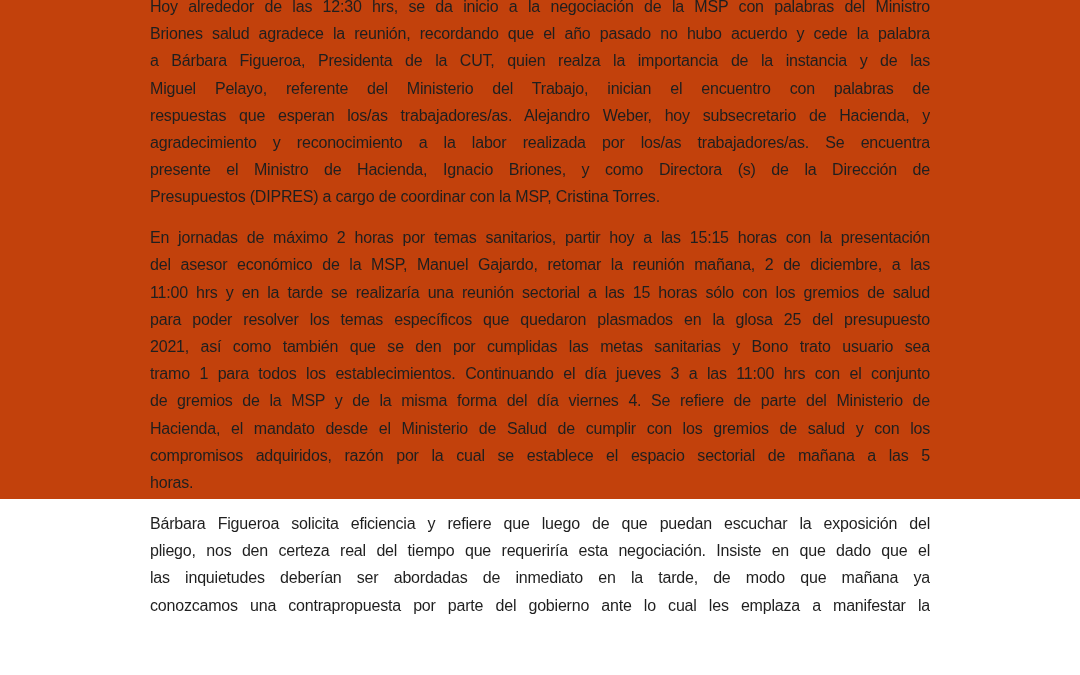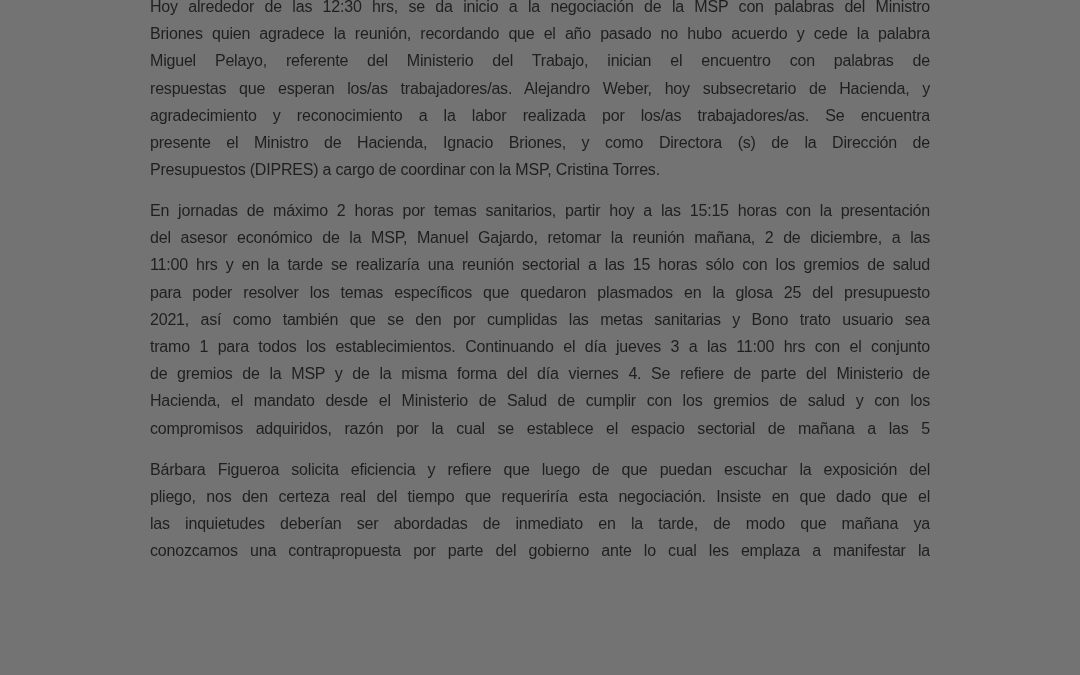--- a/index.html
+++ b/index.html
@@ -6,22 +6,22 @@
     margin: 0;
     padding: 0;
     width: 1080px;
     height: 675px;
     background: #ffffff;
     overflow: hidden;
   }
   .page {
     position: relative;
     width: 1080px;
-    height: 675px;
-    background: #737373;
+    height: 499px;
+    background: #c2410c;
   }
   .text-column {
     position: absolute;
     left: 150px;
     top: -7px;
     width: 780px;
     color: #1f1f1f;
     font-family: "Liberation Sans", "DejaVu Sans", sans-serif;
     font-size: 16px;
     letter-spacing: -0.2px;
@@ -40,37 +40,39 @@
     text-align-last: left;
   }
 </style>
 </head>
 <body>
 
 <div class="page">
   <div class="text-column" style="color: rgb(31, 31, 31);">
       <div class="paragraph">
         <div class="line">Hoy alrededor de las 12:30 hrs, se da inicio a la negociación de la MSP con palabras del Ministro</div>
-        <div class="line">Briones quien agradece la reunión, recordando que el año pasado no hubo acuerdo y cede la palabra</div>
+        <div class="line">Briones salud agradece la reunión, recordando que el año pasado no hubo acuerdo y cede la palabra</div>
+        <div class="line">a Bárbara Figueroa, Presidenta de la CUT, quien realza la importancia de la instancia y de las</div>
         <div class="line">Miguel Pelayo, referente del Ministerio del Trabajo, inician el encuentro con palabras de</div>
         <div class="line">respuestas que esperan los/as trabajadores/as. Alejandro Weber, hoy subsecretario de Hacienda, y</div>
         <div class="line">agradecimiento y reconocimiento a la labor realizada por los/as trabajadores/as. Se encuentra</div>
         <div class="line">presente el Ministro de Hacienda, Ignacio Briones, y como Directora (s) de la Dirección de</div>
         <div class="line last">Presupuestos (DIPRES) a cargo de coordinar con la MSP, Cristina Torres.</div>
       </div>
       <div class="paragraph">
         <div class="line">En jornadas de máximo 2 horas por temas sanitarios, partir hoy a las 15:15 horas con la presentación</div>
         <div class="line">del asesor económico de la MSP, Manuel Gajardo, retomar la reunión mañana, 2 de diciembre, a las</div>
         <div class="line">11:00 hrs y en la tarde se realizaría una reunión sectorial a las 15 horas sólo con los gremios de salud</div>
         <div class="line">para poder resolver los temas específicos que quedaron plasmados en la glosa 25 del presupuesto</div>
         <div class="line">2021, así como también que se den por cumplidas las metas sanitarias y Bono trato usuario sea</div>
         <div class="line">tramo 1 para todos los establecimientos. Continuando el día jueves 3 a las 11:00 hrs con el conjunto</div>
         <div class="line">de gremios de la MSP y de la misma forma del día viernes 4. Se refiere de parte del Ministerio de</div>
         <div class="line">Hacienda, el mandato desde el Ministerio de Salud de cumplir con los gremios de salud y con los</div>
         <div class="line">compromisos adquiridos, razón por la cual se establece el espacio sectorial de mañana a las 5</div>
+        <div class="line last">horas.</div>
       </div>
       <div class="paragraph">
         <div class="line">Bárbara Figueroa solicita eficiencia y refiere que luego de que puedan escuchar la exposición del</div>
         <div class="line">pliego, nos den certeza real del tiempo que requeriría esta negociación. Insiste en que dado que el</div>
         <div class="line">las inquietudes deberían ser abordadas de inmediato en la tarde, de modo que mañana ya</div>
         <div class="line">conozcamos una contrapropuesta por parte del gobierno ante lo cual les emplaza a manifestar la</div>
       </div>
     </div>
 </div>
 

